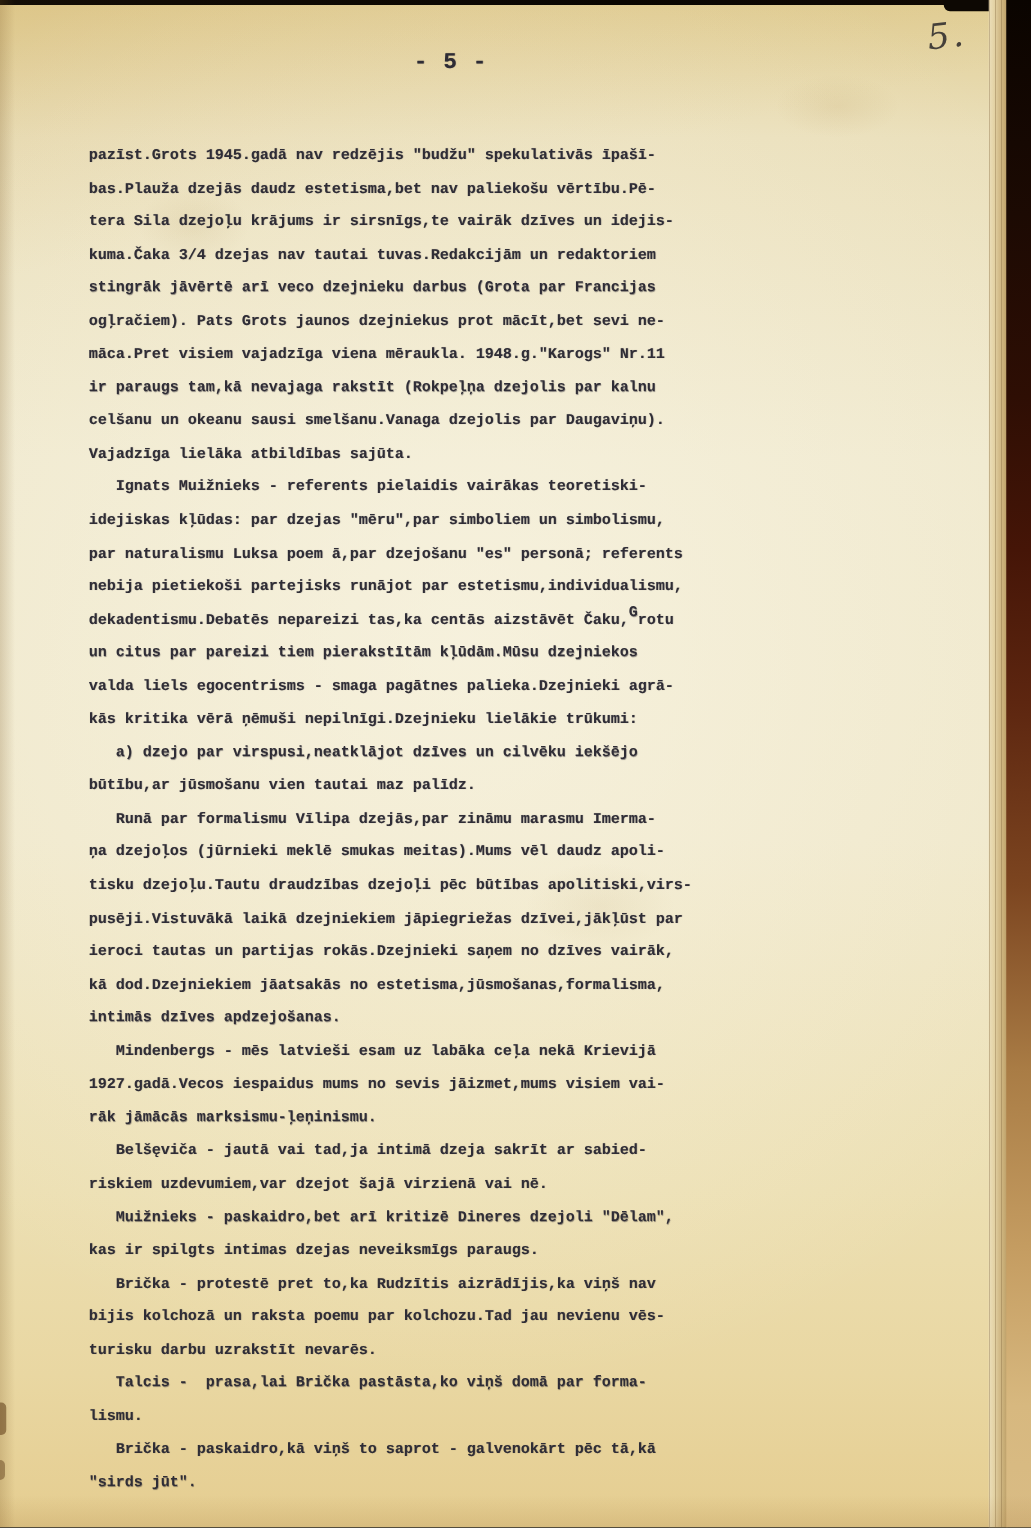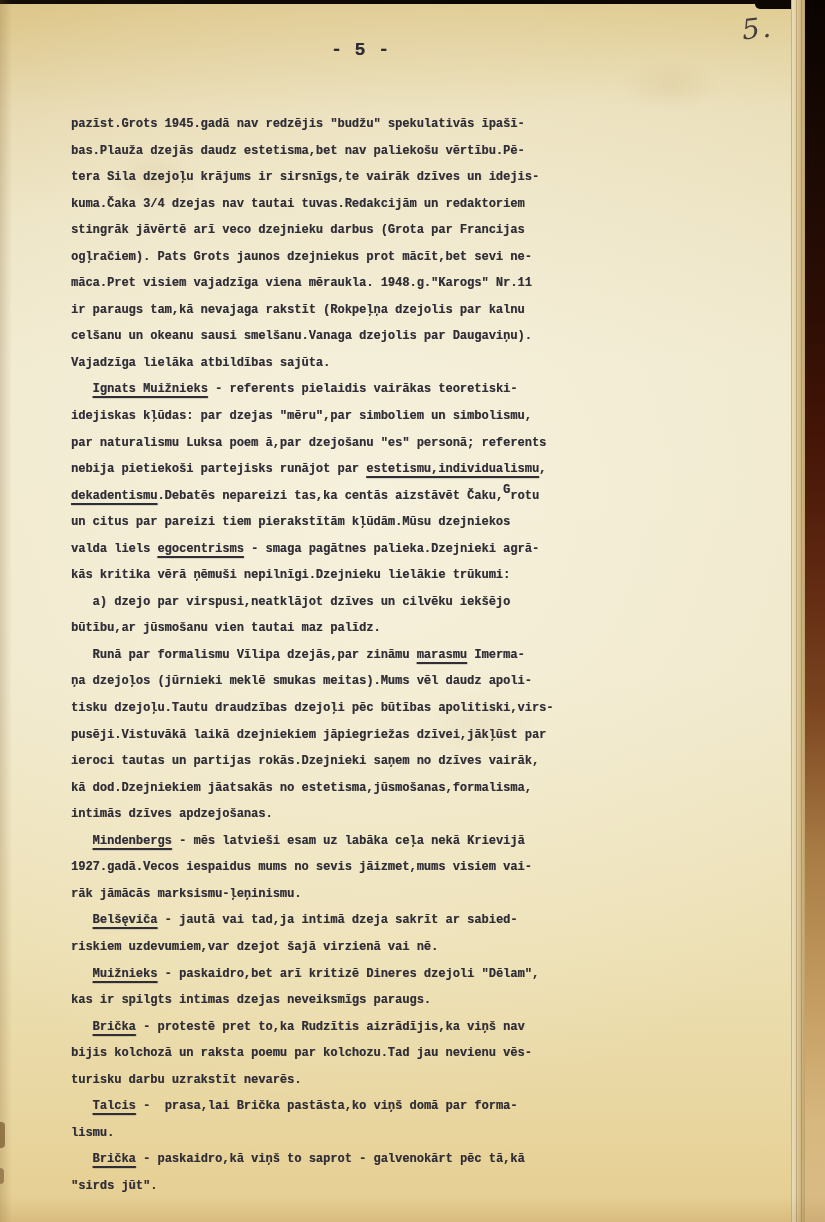--- a/index.html
+++ b/index.html
@@ -52,21 +52,21 @@
     font-size:28px;color:#45403a;transform:rotate(-6deg);
     letter-spacing:2px;
   }
   .text-block{
     position:absolute;left:71px;top:111px;width:736px;
     font-size:12px;line-height:26.55px;font-weight:700;
     color:#2f2d36;white-space:pre;
     text-shadow:0.4px 0.3px 0.6px rgba(43,40,50,0.50);
   }
   .text-block .line{height:26.55px;}
-  .text-block .u{text-decoration:underline;text-decoration-thickness:1.8px;text-underline-offset:4px;}
+  .text-block .u{text-decoration-thickness:1.8px;text-underline-offset:4px;}
   .text-block .r{position:relative;top:-6px;}
 </style>
 </head>
 <body>
 
 <div class="page">
   <div class="stain1"></div>
   <div class="stain2"></div>
   <div class="stain3"></div>
 

